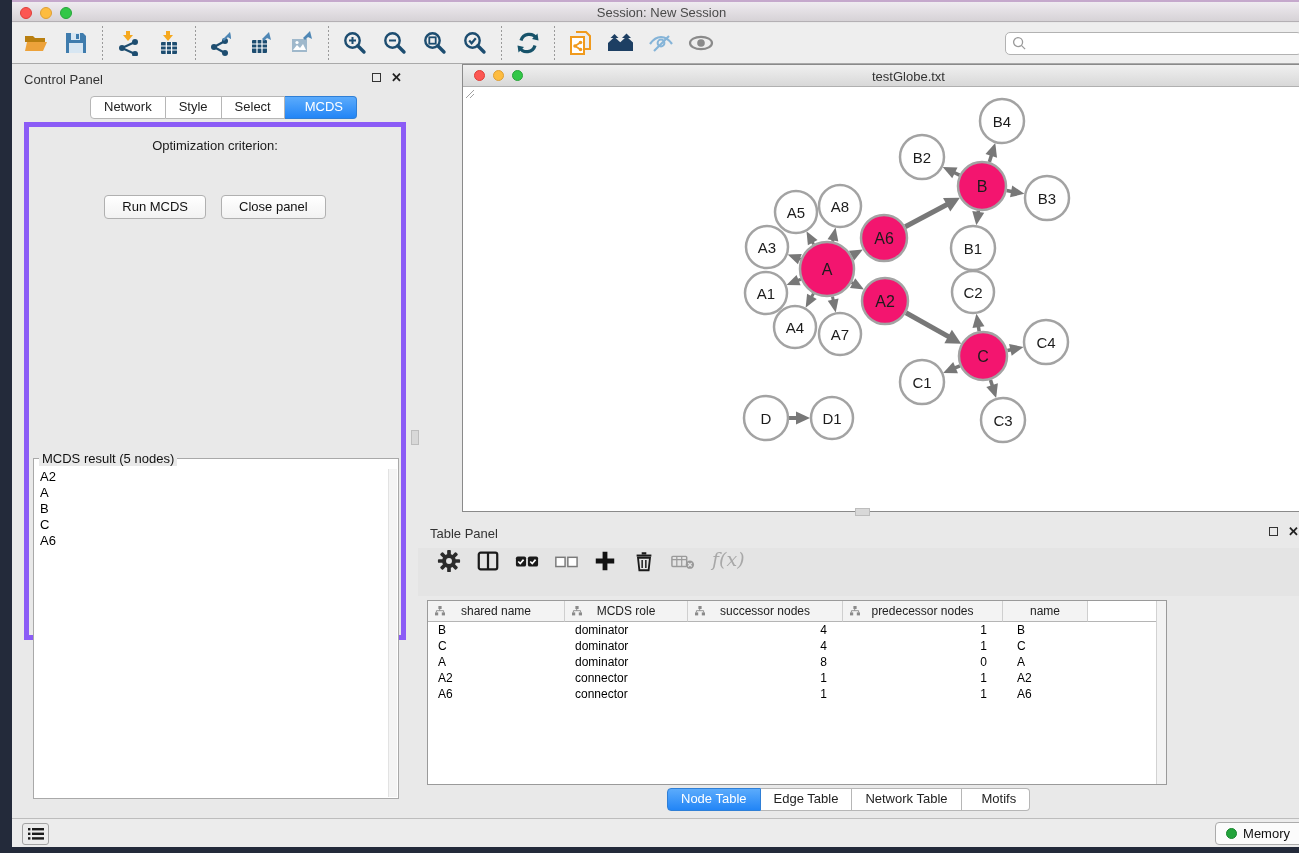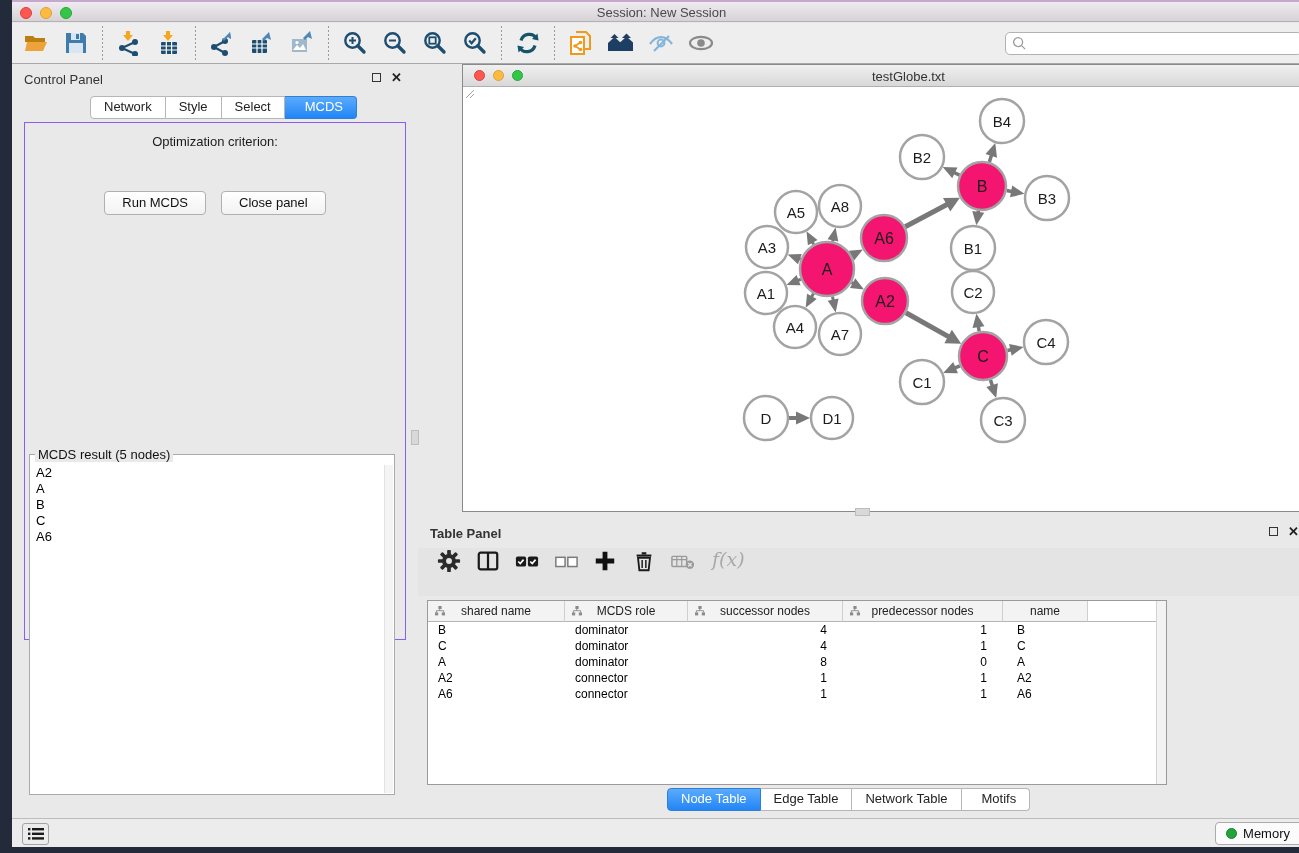--- a/index.html
+++ b/index.html
@@ -35,21 +35,21 @@
   .close-x { font-size:13px; font-weight:bold; color:#222; line-height:11px; }
 
   .seg-tabs { position:absolute; display:flex; }
   .seg { font-size:13px; color:#222; background:#fff; border:1px solid #b6b6b6; border-left:none;
     padding:3px 13px 4px; line-height:14px; }
   .seg:first-child { border-left:1px solid #b6b6b6; border-radius:4px 0 0 4px; }
   .seg:last-child { border-radius:0 4px 4px 0;padding-left:20px; }
   .seg.active { background:linear-gradient(#5babfc,#2285f6); border-color:#2f7fd6; color:#fff; }
   .cp-tabs { left:78px; top:32px; }
 
-  .cp-box { position:absolute; left:12px; top:58px; width:382px; height:518px; border:1px solid #8b5cf6; }
+  .cp-box { position:absolute; left:12px; top:58px; width:382px; height:518px; border:5px solid #8b5cf6; }
   .opt-label { position:absolute; left:0; right:0; top:11px; text-align:center; font-size:13px; color:#1a1a1a; }
   .select { position:absolute; left:30px; top:33px; width:314px; height:25px; background:#fff;
     border:1px solid #adadad; border-radius:4px; font-size:13px; color:#111; display:flex; align-items:center;
     padding-left:8px; }
   .select .stepper { position:absolute; right:1px; top:1px; bottom:1px; width:20px; border-radius:0 3px 3px 0;
     background:linear-gradient(#6cb0f9,#2080f3); display:flex; flex-direction:column; align-items:center; justify-content:center; gap:3px; }
   .arr-up { width:0; height:0; border-left:4px solid transparent; border-right:4px solid transparent; border-bottom:5px solid #fff; }
   .arr-dn { width:0; height:0; border-left:4px solid transparent; border-right:4px solid transparent; border-top:5px solid #fff; }
   .btn-row { position:absolute; left:0; right:0; top:68px; display:flex; justify-content:center; gap:15px; }
   .mac-btn { background:linear-gradient(#ffffff,#f2f2f2); border:1px solid #b0b0b0; border-radius:4px;
@@ -70,21 +70,21 @@
   .net-window { position:absolute; left:406px; top:64px; width:893px; height:448px; border:1px solid #8a8a8a; background:#fff;margin-left:44px; }
   .net-titlebar { position:absolute; left:0; top:0; right:0; height:22px; background:linear-gradient(#f0f0f0,#d8d8d8); border-bottom:1px solid #b0b0b0; }
   .net-titlebar .title { position:absolute; left:0; right:0; top:4px; text-align:center; font-size:13px; color:#333; }
   .traffic.net { left:11px; top:5px; }
   .net-canvas { position:absolute; left:0; top:22px; right:0; bottom:0; background:#fff; }
   .net-canvas svg { position:absolute; left:0; top:0; }
   .resize-corner { position:absolute; right:1px; bottom:1px; width:12px; height:12px; }
 
   
   .table-panel { position:absolute; left:406px; top:520px; width:893px; height:298px; background:#e9e9e9; }
-  .tp-head { position:absolute; left:12px; top:6px; font-size:13px; color:#333;font-weight:bold; }
+  .tp-head { position:absolute; left:12px; top:6px; font-size:13px; color:#333; }
   .tp-ctrls { position:absolute; right:12px; top:6px; display:flex; gap:10px; align-items:center; }
   .tp-toolbar { position:absolute; left:0; top:28px; width:100%; height:48px; background:#e4e4e4;
     display:flex; align-items:flex-start; padding-left:18px; gap:13px; }
   .tp-btn { width:26px; height:26px; display:flex; align-items:center; justify-content:center; }
   .fx-label { font-family:"DejaVu Serif", serif; font-style:italic; font-size:19px; color:#a8a8a8; margin-left:3px; }
 
   .data-table { position:absolute; left:9px; top:80px; width:740px; height:185px; background:#fff; border:1px solid #9a9a9a; overflow:hidden; }
   .tbl-grid-row { display:grid; grid-template-columns:137px 123px 155px 160px 85px 1fr; }
   .tbl-header { height:21px; }
   .th-cell { position:relative; background:#f3f3f3; border-right:1px solid #cfcfcf; border-bottom:1px solid #b5b5b5;

